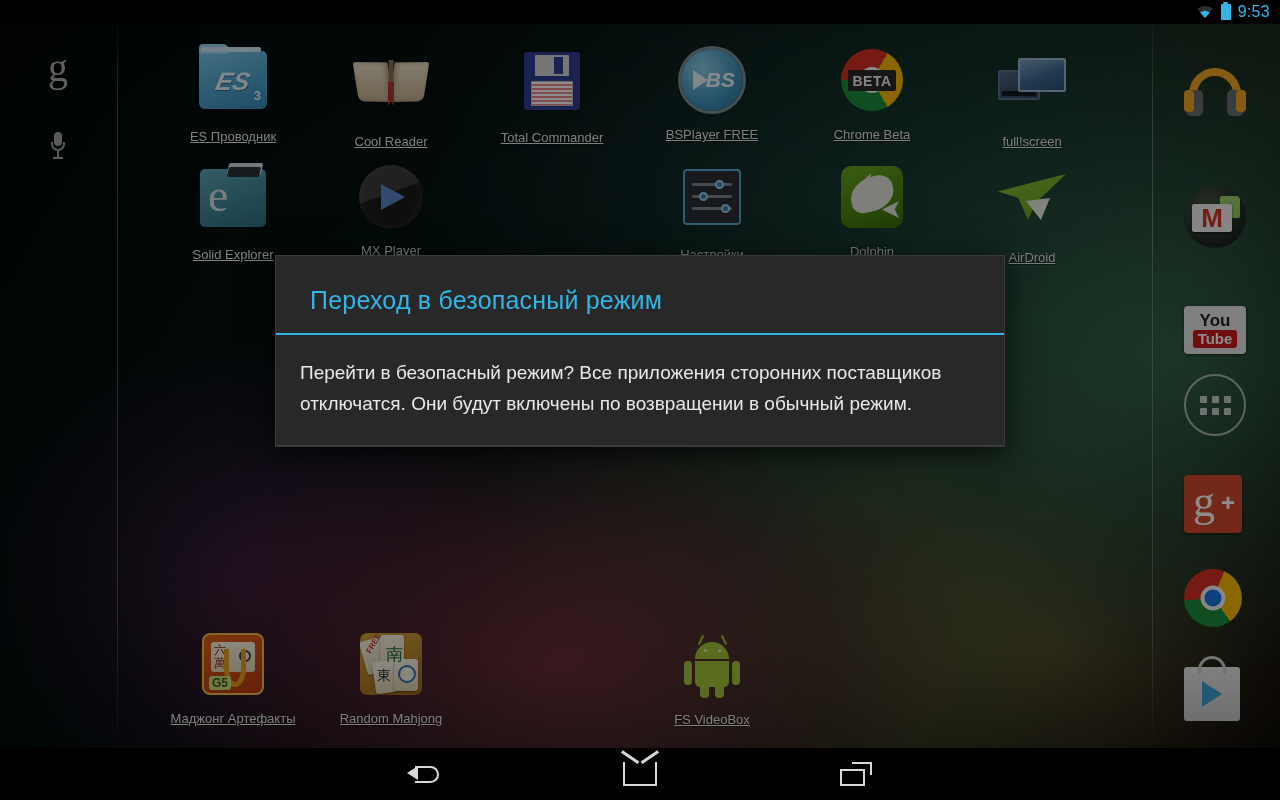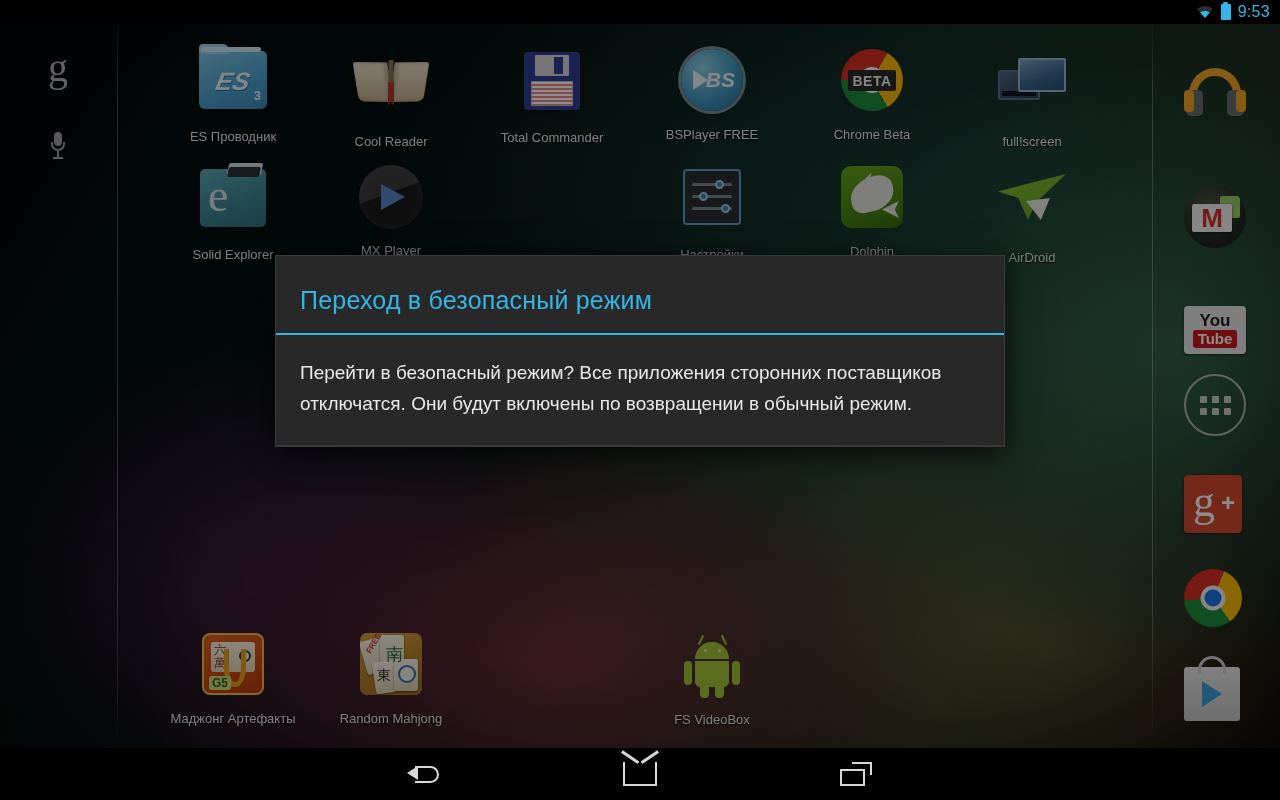--- a/index.html
+++ b/index.html
@@ -54,21 +54,21 @@
   .mic-ico .arc { position:absolute; left:0; top:10px; width:14px; height:9px; border:2px solid #cfcfcf; border-top:none; border-radius:0 0 8px 8px; }
   .mic-ico .stem { position:absolute; left:6px; top:19px; width:2px; height:7px; background:#cfcfcf; }
   .mic-ico .base { position:absolute; left:2px; top:25px; width:10px; height:2px; background:#cfcfcf; }
 
   
   .app-cell { position:absolute; width:150px; text-align:center; z-index:10; }
   .app-ico { width:72px; height:72px; margin:0 auto; position:relative; }
   .app-label {
     margin-top:6px; font-size:13px; color:#e8e8e8;
     text-shadow:0 1px 2px rgba(0,0,0,.95);
-    white-space:nowrap; overflow:hidden; text-overflow:clip;
+    white-space:nowrap; overflow:hidden; text-overflow:clip;text-decoration:underline;
   }
 
   
   .ic-es { width:68px;height:58px;margin:7px auto 0;position:relative;background:linear-gradient(160deg,#7ec8e8 0%,#4ea3cf 60%,#3c8cb8 100%);border-radius:5px 5px 6px 6px; }
   .ic-es::before{content:"";position:absolute;left:0;top:-7px;width:30px;height:10px;background:#9ad7f0;border-radius:4px 6px 0 0;}
   .ic-es .tab2{position:absolute;left:2px;top:-4px;width:60px;height:5px;background:#cfeaf7;border-radius:2px;}
   .ic-es .es{position:absolute;left:50%;top:52%;transform:translate(-50%,-50%) skewX(-12deg);font-size:25px;font-weight:bold;font-style:italic;color:#e8f6fd;text-shadow:1px 1px 0 rgba(20,70,100,.6);}
   .ic-es .three{position:absolute;right:6px;bottom:6px;font-size:13px;font-weight:bold;color:#eaf7fe;}
 
   .ic-book{width:72px;height:52px;margin:12px auto 0;position:relative;}
@@ -191,21 +191,21 @@
 
   
   #scrim { position:absolute; left:0; top:24px; width:1280px; height:724px; background:rgba(0,0,0,0.45); z-index:25; }
   #dialog {
     position:absolute; left:275px; top:255px; width:730px;
     background:#282828; z-index:30;
     box-shadow:0 6px 28px rgba(0,0,0,.75);
     border:1px solid #3a3a3a;
   }
   #dialog-header { padding:30px 24px 18px 24px; border-bottom:2px solid #33b5e5; }
-  #dialog-title { font-size:25px; color:#33b5e5; font-weight:400; letter-spacing:.2px; }
+  #dialog-title { font-size:25px; color:#33b5e5; font-weight:400; letter-spacing:.2px;margin-left:10px; }
   #dialog-body { padding:22px 24px 26px 24px; }
   #dialog-message { font-size:19px; line-height:31px; color:#e9e9e9; }
   #dialog-buttons { display:flex; border-top:1px solid #3b3b3b; }
   .dlg-btn {
     flex:1; text-align:center; padding:18px 0; font-size:16px; color:#f0f0f0;
     background:transparent; border:none; cursor:pointer; font-family:"Liberation Sans", sans-serif;
   }
   #btn-cancel { border-right:1px solid #3b3b3b; }
 
   

